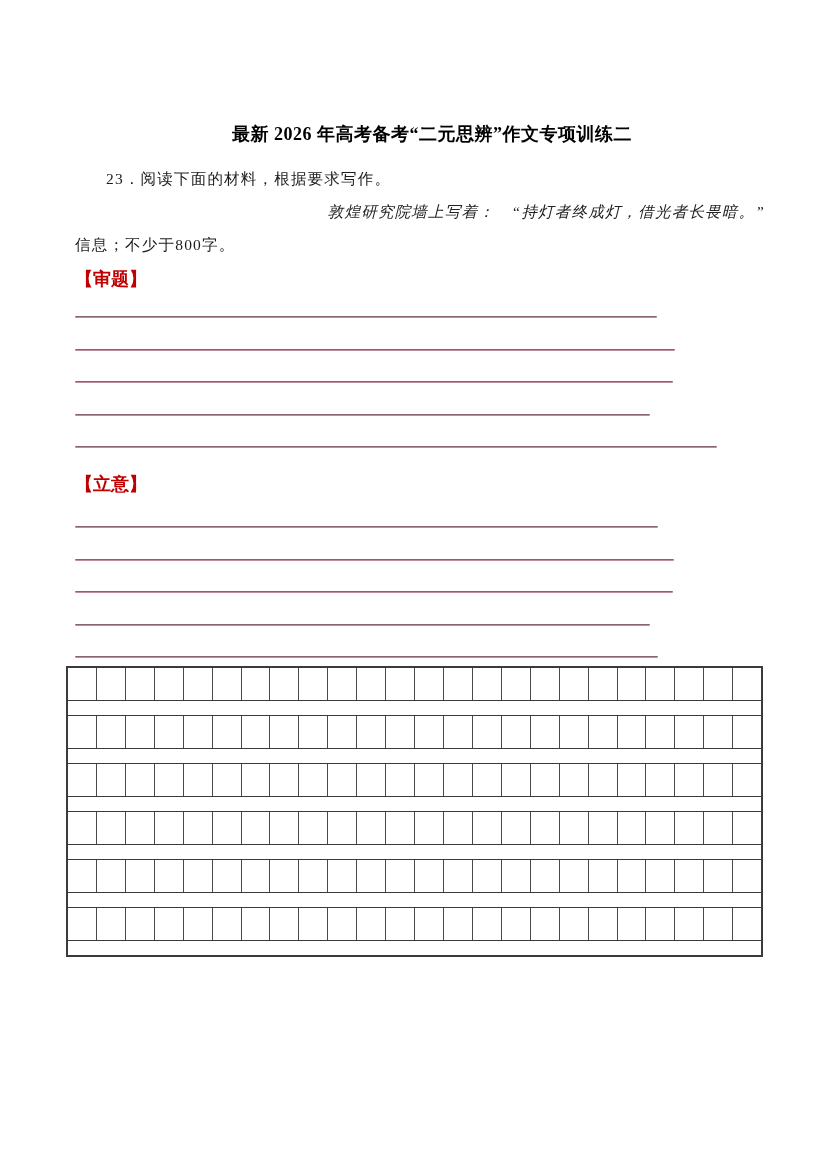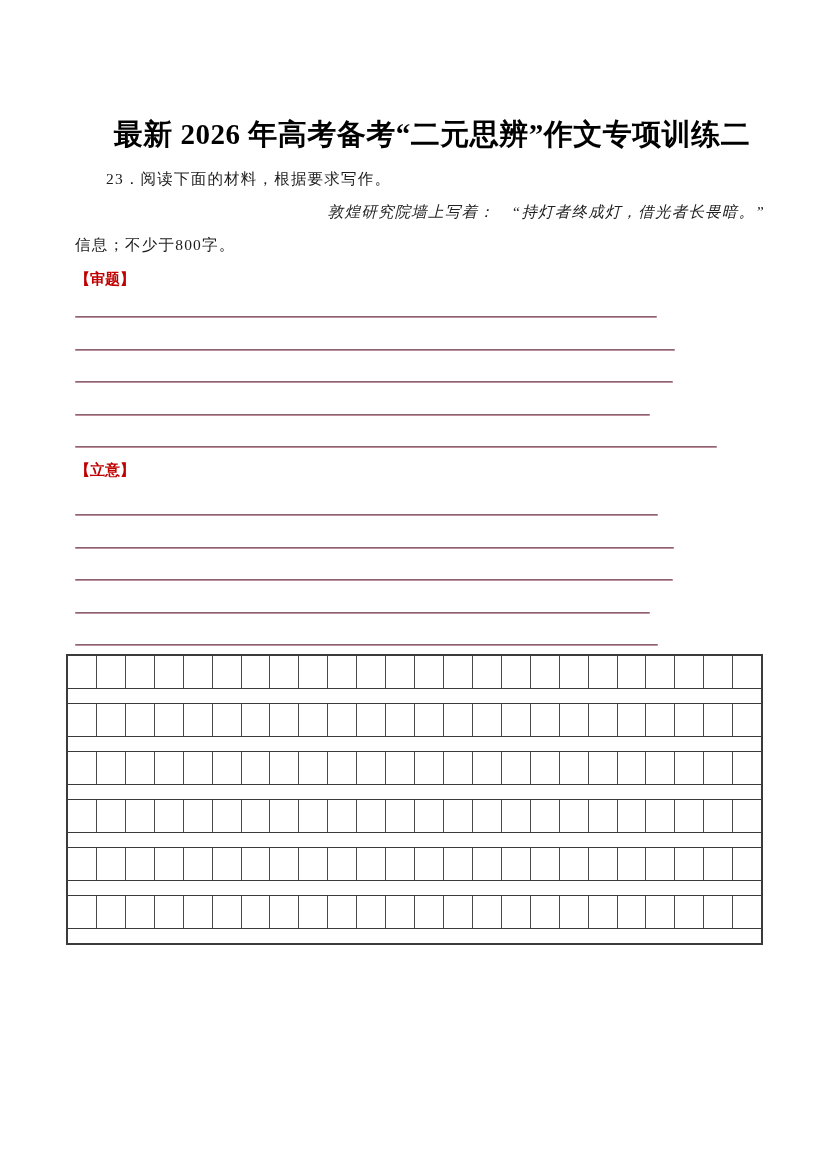--- a/index.html
+++ b/index.html
@@ -14,21 +14,21 @@
     padding-top: 119px;
     position: relative;
     overflow: hidden;
     background: #ffffff;
     font-family: "Liberation Serif", "DejaVu Serif", serif;
     color: #1c1c1c;
   }
   .doc-title {
     text-align: center;
     font-weight: bold;
-    font-size: 29px;
+    font-size: 18px;
     line-height: 30px;
     color: #000000;
     letter-spacing: 0.5px;
     margin-left: 37px;
   }
   .content {
     margin-left: 75px;
     margin-right: 62px;
   }
   .body-block {
@@ -52,26 +52,26 @@
   }
   .req1 {
     text-indent: 2em;
     text-align: justify;
     text-align-last: justify;
     white-space: normal;
   }
   .section-label {
     color: #c00000;
     font-weight: bold;
-    font-size: 15px;
+    font-size: 18px;
     line-height: 24px;
     letter-spacing: 0;
   }
   .label-shenti { margin-top: 6px; }
-  .label-liyi   { margin-top: 12px; font-family: Liberation Mono, monospace; }
+  .label-liyi   { margin-top: 24px; }
   .label-xunlian{ margin-top: 8px; }
   .answer-lines { }
   .answer-line {
     height: 2px;
     border-radius: 1px;
     background: linear-gradient(to bottom, #6f5058, #d9a2b4);
   }
   .answer-lines .answer-line { margin-top: 30.5px; }
   .answer-lines.first-gap-25 .answer-line:first-child { margin-top: 25px; }
   .answer-lines.first-gap-30 .answer-line:first-child { margin-top: 30px; }

